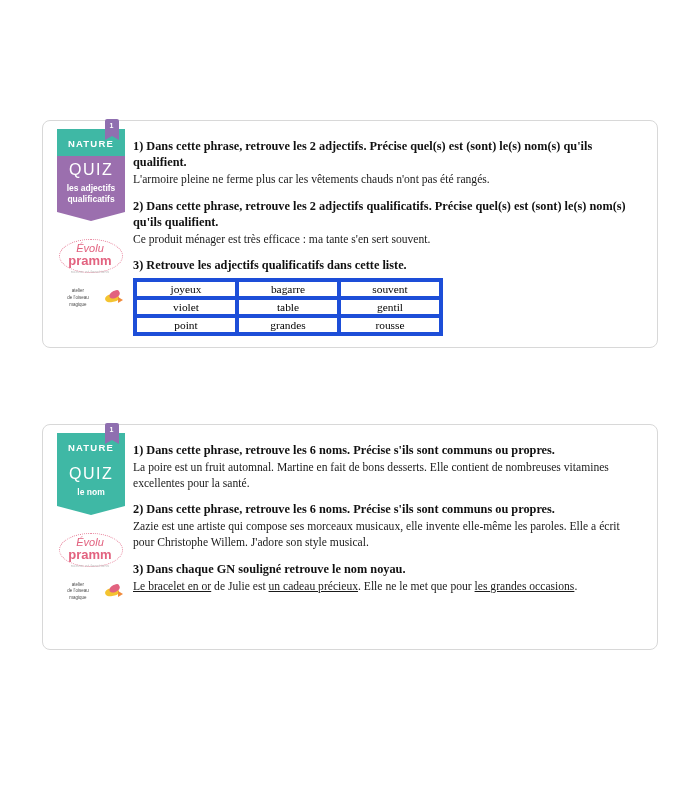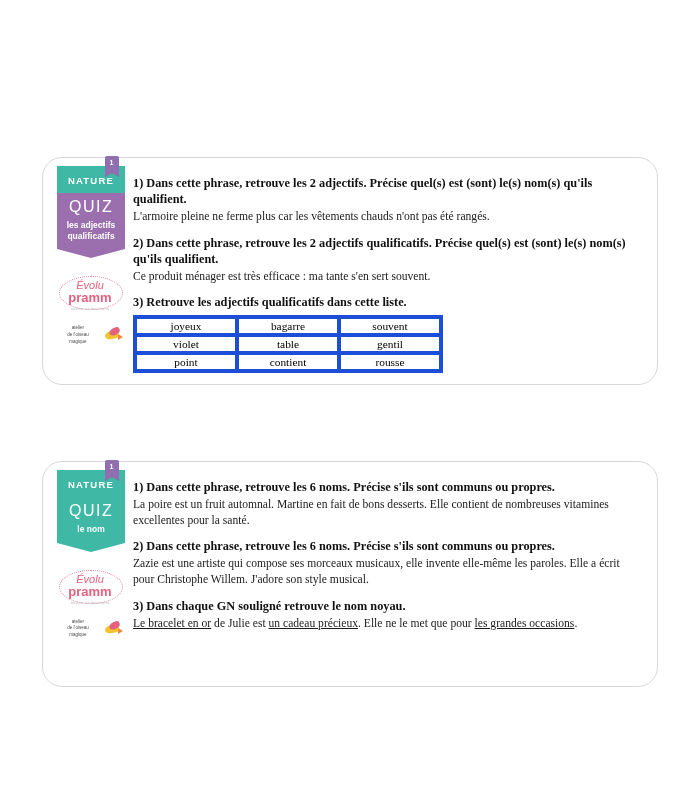--- a/index.html
+++ b/index.html
@@ -14,23 +14,22 @@
     position: relative;
     overflow: hidden;
   }
 
   .card {
     position: absolute;
     left: 42px;
     width: 616px;
     background: #ffffff;
     border: 1px solid #d8d8d8;
-    border-radius: 20px;
+    border-radius: 8px;
     box-sizing: border-box;
-    margin-top: 37px;
   }
   #card-adjectifs { top: 120px; height: 228px; }
   #card-noms { top: 424px; height: 226px; }
 
   .card-inner {
     display: flex;
     height: 100%;
     box-sizing: border-box;
   }
 
@@ -268,21 +267,21 @@
               <td>bagarre</td>
               <td>souvent</td>
             </tr>
             <tr>
               <td>violet</td>
               <td>table</td>
               <td>gentil</td>
             </tr>
             <tr>
               <td>point</td>
-              <td>contient</td>
+              <td>grandes</td>
               <td>rousse</td>
             </tr>
           </tbody>
       </table>
     </div>
   </div>
 </div>
 
 <div class="card" id="card-noms">
   <div class="card-inner">

